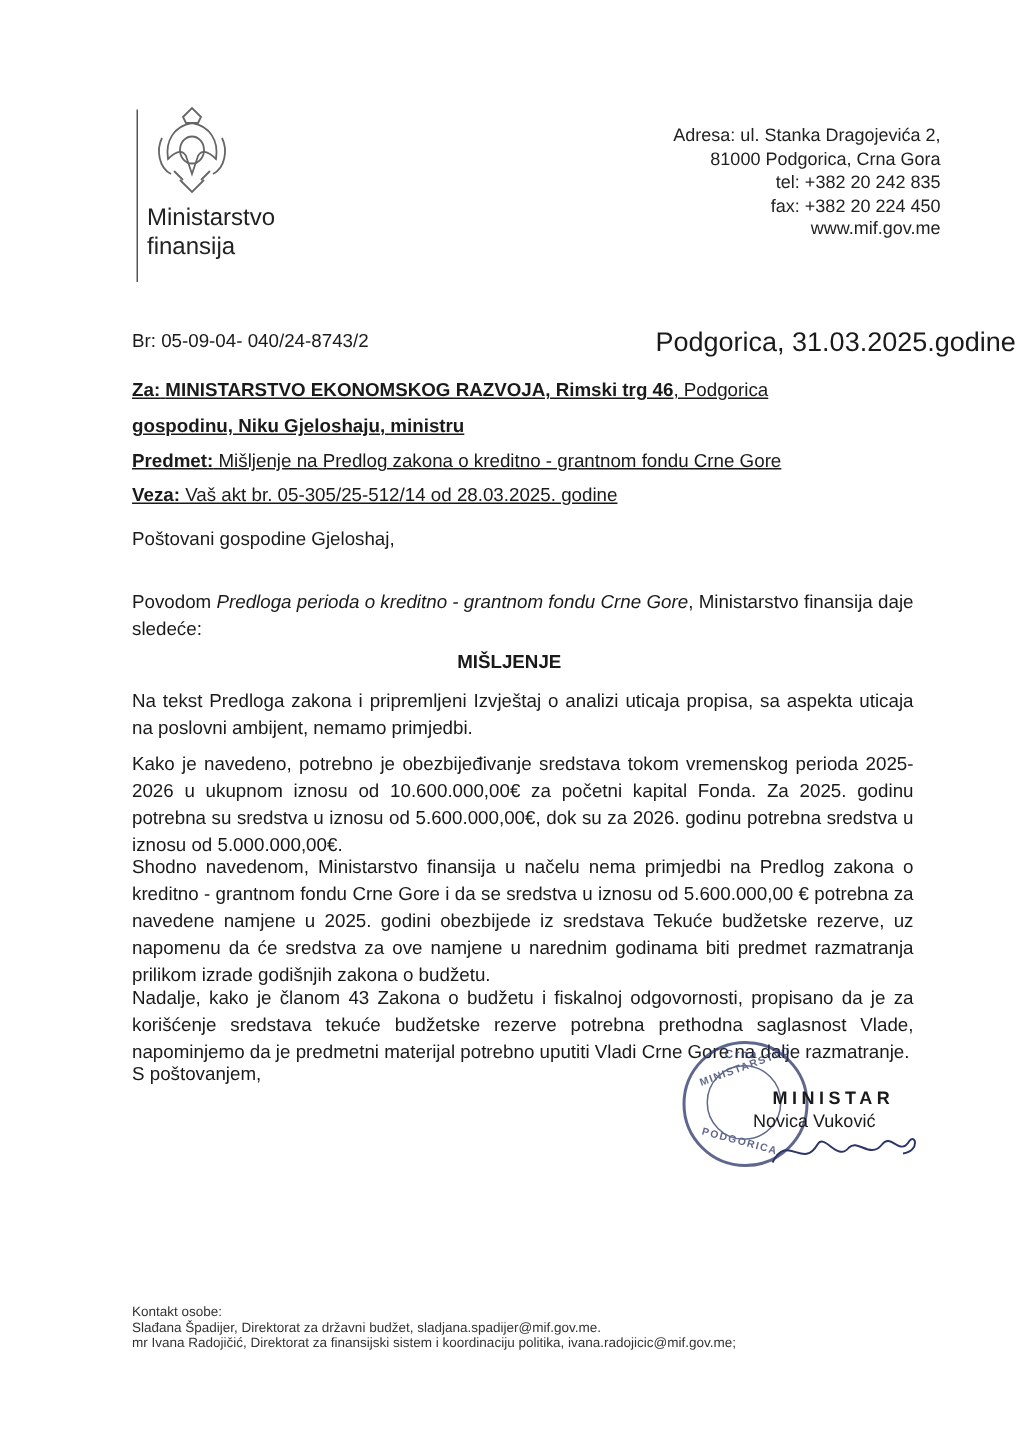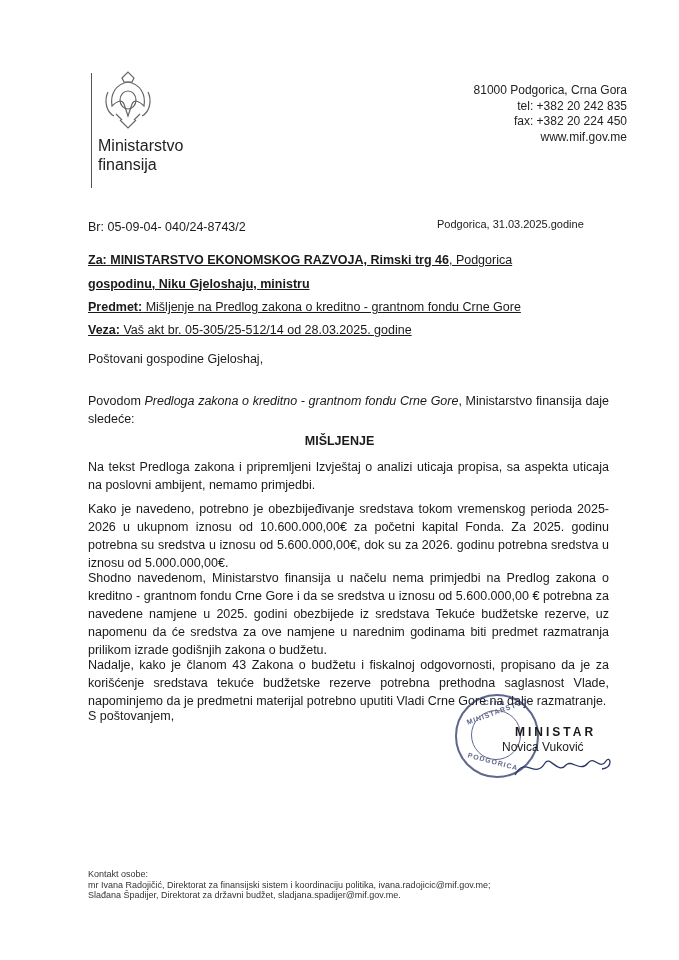--- a/index.html
+++ b/index.html
@@ -6,21 +6,21 @@
   body {
     width: 679px; height: 960px; position: relative; overflow: hidden;
     font-family: "Liberation Sans", sans-serif; color: #1a1a1a;
   }
   .abs { position: absolute; }
   .logo-line { left: 91px; top: 73px; width: 1px; height: 115px; background: #555; }
   .coat { left: 102px; top: 70px; width: 52px; height: 62px; }
   .org { left: 98px; top: 136px; font-size: 16px; line-height: 19px; color: #222; }
   .addr { right: 52px; top: 83px; text-align: right; font-size: 12px; line-height: 15.5px; color: #222; }
   .refno { left: 88px; top: 220px; font-size: 12.5px; }
-  .date { left: 437px; top: 218px; font-size: 11px; }
+  .date { left: 437px; top: 218px; font-size: 18px; }
   .hdr { left: 88px; font-size: 12.5px; text-decoration: underline; }
   .hdr b { font-weight: bold; }
   .para { left: 88px; width: 521px; font-size: 12.5px; line-height: 18px; text-align: justify; }
   .title { left: 0; width: 679px; text-align: center; font-weight: bold; font-size: 12.5px; top: 434px; }
   .stamp { left: 455px; top: 694px; width: 80px; height: 80px; border: 2px solid #2b3566; border-radius: 50%; opacity: 0.75; }
   .stamp-inner { position:absolute; left: 14px; top: 14px; width: 48px; height: 48px; border: 1px solid #2b3566; border-radius: 50%; }
   .stamp-txt { position:absolute; font-size: 8px; color: #2b3566; font-weight: bold; letter-spacing: 1px; }
   .sig-title { left: 515px; top: 725px; font-size: 12px; font-weight: bold; letter-spacing: 3px; }
   .sig-name { left: 502px; top: 740px; font-size: 12px; }
   .signature { left: 510px; top: 745px; width: 110px; height: 40px; }
@@ -39,20 +39,21 @@
     <path d="M18 50 L26 58 L34 50"></path>
     <path d="M14 44 L20 50 M38 44 L32 50"></path>
   </g>
 </svg>
 <div class="abs org">
   <div>Ministarstvo</div>
   <div>finansija</div>
 </div>
 
 <div class="abs addr">
+  <div>Adresa: ul. Stanka Dragojevića 2,</div>
   <div>81000 Podgorica, Crna Gora</div>
   <div>tel: +382 20 242 835</div>
   <div>fax: +382 20 224 450</div>
   <div>www.mif.gov.me</div>
 </div>
 
 <div class="abs refno">Br: 05-09-04- 040/24-8743/2</div>
 <div class="abs date">Podgorica, 31.03.2025.godine</div>
 
 <div class="abs hdr" style="top:253px;">
@@ -63,21 +64,21 @@
 </div>
 <div class="abs hdr" style="top:300px;">
   <b>Predmet:</b><span> Mišljenje na Predlog zakona o kreditno - grantnom fondu Crne Gore</span>
 </div>
 <div class="abs hdr" style="top:323px;">
   <b>Veza:</b><span> Vaš akt br. 05-305/25-512/14 od 28.03.2025. godine</span>
 </div>
 
 <div class="abs para" style="top:350px;">Poštovani gospodine Gjeloshaj,</div>
 <div class="abs para" style="top:392px;">
-  <span>Povodom </span><i>Predloga zakona o kreditno - grantnom fondu Crne Gore</i><span>, Ministarstvo finansija daje sledeće:</span>
+  <span>Povodom </span><i>Predloga perioda o kreditno - grantnom fondu Crne Gore</i><span>, Ministarstvo finansija daje sledeće:</span>
 </div>
 
 <div class="abs title">MIŠLJENJE</div>
 
 <div class="abs para" style="top:458px;">Na tekst Predloga zakona i pripremljeni Izvještaj o analizi uticaja propisa, sa aspekta uticaja na poslovni ambijent, nemamo primjedbi.</div>
 <div class="abs para" style="top:500px;">Kako je navedeno, potrebno je obezbijeđivanje sredstava tokom vremenskog perioda 2025-2026 u ukupnom iznosu od 10.600.000,00€ za početni kapital Fonda. Za 2025. godinu potrebna su sredstva u iznosu od 5.600.000,00€, dok su za 2026. godinu potrebna sredstva u iznosu od 5.000.000,00€.</div>
 <div class="abs para" style="top:569px;">Shodno navedenom, Ministarstvo finansija u načelu nema primjedbi na Predlog zakona o kreditno - grantnom fondu Crne Gore i da se sredstva u iznosu od 5.600.000,00 € potrebna za navedene namjene u 2025. godini obezbijede iz sredstava Tekuće budžetske rezerve, uz napomenu da će sredstva za ove namjene u narednim godinama biti predmet razmatranja prilikom izrade godišnjih zakona o budžetu.</div>
 <div class="abs para" style="top:656px;">Nadalje, kako je članom 43 Zakona o budžetu i fiskalnoj odgovornosti, propisano da je za korišćenje sredstava tekuće budžetske rezerve potrebna prethodna saglasnost Vlade, napominjemo da je predmetni materijal potrebno uputiti Vladi Crne Gore na dalje razmatranje.</div>
 <div class="abs para" style="top:707px;">S poštovanjem,</div>
 
@@ -89,15 +90,15 @@
 </div>
 
 <div class="abs sig-title">MINISTAR</div>
 <div class="abs sig-name">Novica Vuković</div>
 <svg class="abs signature" viewBox="0 0 110 40">
   <path d="M5 30 C15 10 25 35 35 18 C40 10 48 30 56 20 C62 14 70 28 78 18 C84 10 90 26 96 16 C100 10 104 22 92 24" fill="none" stroke="#2b3566" stroke-width="1.3"></path>
 </svg>
 
 <div class="abs contact">
   <div>Kontakt osobe:</div>
+  <div>Slađana  Špadijer, Direktorat za državni budžet, sladjana.spadijer@mif.gov.me.</div>
   <div>mr Ivana Radojičić, Direktorat za finansijski sistem i koordinaciju politika, ivana.radojicic@mif.gov.me;</div>
-  <div>Slađana  Špadijer, Direktorat za državni budžet, sladjana.spadijer@mif.gov.me.</div>
 </div>
 
 </body></html>

